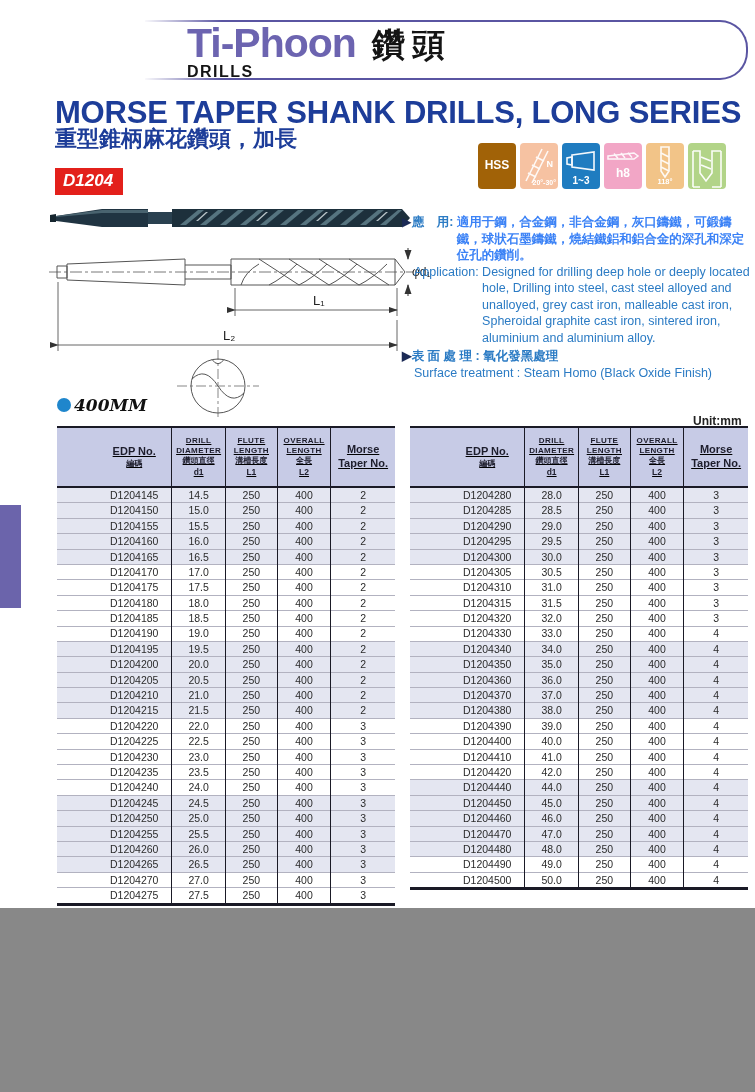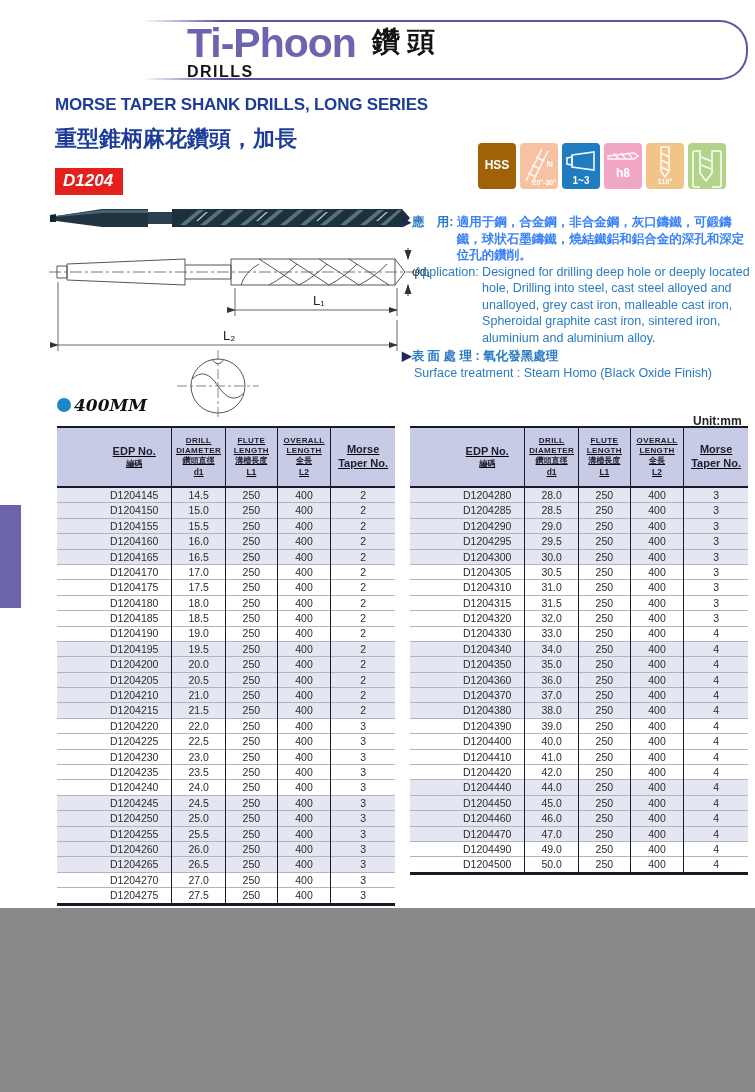--- a/index.html
+++ b/index.html
@@ -7,24 +7,24 @@
         font-family:"Liberation Sans",sans-serif;}
 
   
   .banner{position:absolute;left:145px;top:20px;width:601px;height:56px;
           border:2.5px solid #5a55a2;border-left:none;border-radius:0 28px 28px 0;}
   .banner::before{content:"";position:absolute;left:-3px;top:-3px;bottom:-3px;width:80px;
           background:linear-gradient(to right,#ffffff,rgba(255,255,255,0));z-index:1;}
   .banner-inner{position:absolute;left:42px;top:2px;display:flex;align-items:flex-start;z-index:2;}
   .brand-en{font-size:41px;font-weight:bold;color:#6c64b0;letter-spacing:-1px;line-height:0.95;}
   .brand-sub{font-size:16px;font-weight:bold;color:#141414;letter-spacing:1.5px;line-height:1;margin-top:1px;}
-  .brand-zh{font-size:28px;font-weight:bold;color:#141414;letter-spacing:7px;margin:4px 0 0 16px;line-height:1;}
+  .brand-zh{font-size:33px;font-weight:bold;color:#141414;letter-spacing:7px;margin:4px 0 0 16px;line-height:1;}
 
   
-  .title-en{position:absolute;left:55px;top:95px;font-size:17px;font-weight:bold;color:#1d3d99;letter-spacing:-0.2px;}
+  .title-en{position:absolute;left:55px;top:95px;font-size:31px;font-weight:bold;color:#1d3d99;letter-spacing:-0.2px;}
   .title-zh{position:absolute;left:55px;top:124px;font-size:22px;font-weight:bold;color:#1d3d99;}
   .model-badge{position:absolute;left:55px;top:168px;background:#e3201b;color:#fff;
                font-size:17px;font-weight:bold;font-style:italic;padding:3px 10px 4px 8px;}
 
   
   .badges{position:absolute;left:478px;top:143px;display:flex;gap:4px;}
   .badge{position:relative;width:38px;height:46px;border-radius:4px;color:#fff;overflow:hidden;}
   .badge svg{position:absolute;left:0;top:0;}
   .badge .c{position:absolute;width:100%;text-align:center;font-weight:bold;}
   .b-hss .c{top:15px;font-size:12px;}
@@ -676,20 +676,27 @@
           <td>400</td>
           <td>4</td>
         </tr>
         <tr class="band">
           <td>D1204470</td>
           <td>47.0</td>
           <td>250</td>
           <td>400</td>
           <td>4</td>
         </tr>
+        <tr class="band">
+          <td>D1204480</td>
+          <td>48.0</td>
+          <td>250</td>
+          <td>400</td>
+          <td>4</td>
+        </tr>
         <tr>
           <td>D1204490</td>
           <td>49.0</td>
           <td>250</td>
           <td>400</td>
           <td>4</td>
         </tr>
         <tr>
           <td>D1204500</td>
           <td>50.0</td>

